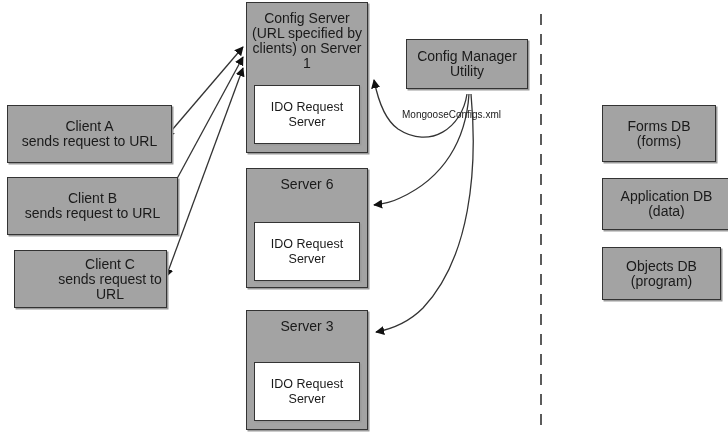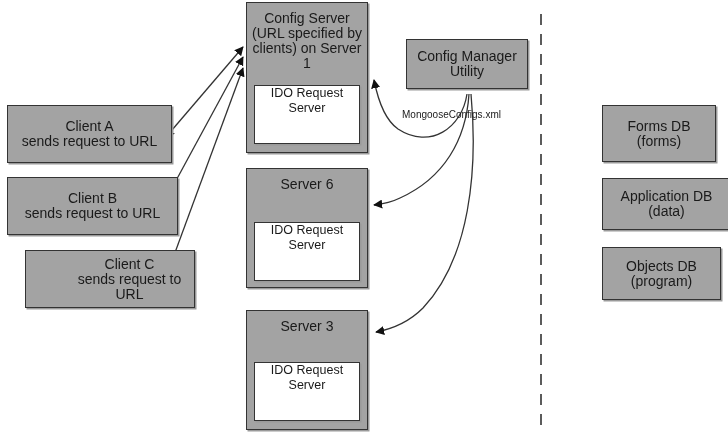--- a/index.html
+++ b/index.html
@@ -44,20 +44,21 @@
   }
   .node.server-outer > .node-label {
     padding-top: 2px;
   }
   .inner-box {
     position: absolute;
     box-sizing: border-box;
     border: 1px solid #333333;
     background: #ffffff;
     display: flex;
+    align-items: center;
     justify-content: center;
     text-align: center;
     color: #1a1a1a;
     font-size: 12.5px;
     line-height: 15px;
     box-shadow: 1.5px 1.5px 0 0 #9a9a9a;
     z-index: 4;
   }
   .free-label {
     position: absolute;
@@ -125,21 +126,21 @@
   <div class="node" style="left:7px; top:105px; width:165px; height:58px;">
     <span class="node-label">Client A
 sends request to URL</span>
   </div>
 
   <div class="node" style="left:7px; top:177px; width:171px; height:58px;">
     <span class="node-label">Client B
 sends request to URL</span>
   </div>
 
-  <div class="node" style="left:25px; top:250px; width:170px; height:58px;padding-left:39px;">
+  <div class="node" style="left:14px; top:250px; width:153px; height:58px;padding-left:39px;">
     <span class="node-label">Client C
 sends request to URL</span>
   </div>
 
   <div class="node server-outer" style="left:246px; top:2px; width:122px; height:151px;">
     <span class="node-label">Config Server
 (URL specified by
 clients) on Server
 1</span>
   </div>

